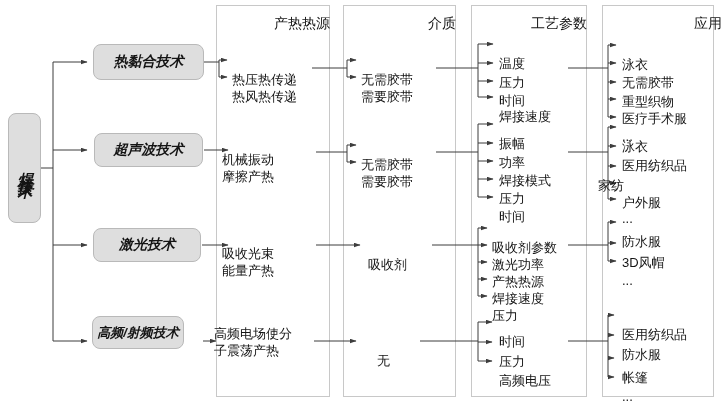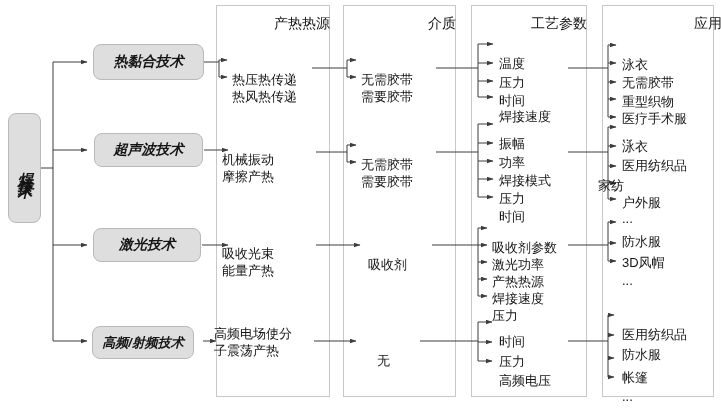--- a/index.html
+++ b/index.html
@@ -139,21 +139,21 @@
 
   <div class="node" style="left:93px;top:44px;width:111px;height:36px">
     <span>热黏合技术</span>
   </div>
   <div class="node" style="left:94px;top:133px;width:109px;height:34px">
     <span>超声波技术</span>
   </div>
   <div class="node" style="left:93px;top:228px;width:108px;height:34px">
     <span>激光技术</span>
   </div>
-  <div class="node" style="left:92px;top:326px;width:102px;height:33px;font-size:13px">
+  <div class="node" style="left:92px;top:316px;width:92px;height:33px;font-size:13px">
     <span>高频/射频技术</span>
   </div>
 
   <div class="col-header" style="left:216px;top:13px;width:114px">产热热源</div>
   <div class="col-header" style="left:343px;top:13px;width:113px">介质</div>
   <div class="col-header" style="left:471px;top:13px;width:116px">工艺参数</div>
   <div class="col-header" style="left:602px;top:13px;width:120px">应用</div>
 
   <div class="item" style="left:232px;top:51px">热压热传递</div>
   <div class="item" style="left:232px;top:68px">热风热传递</div>

